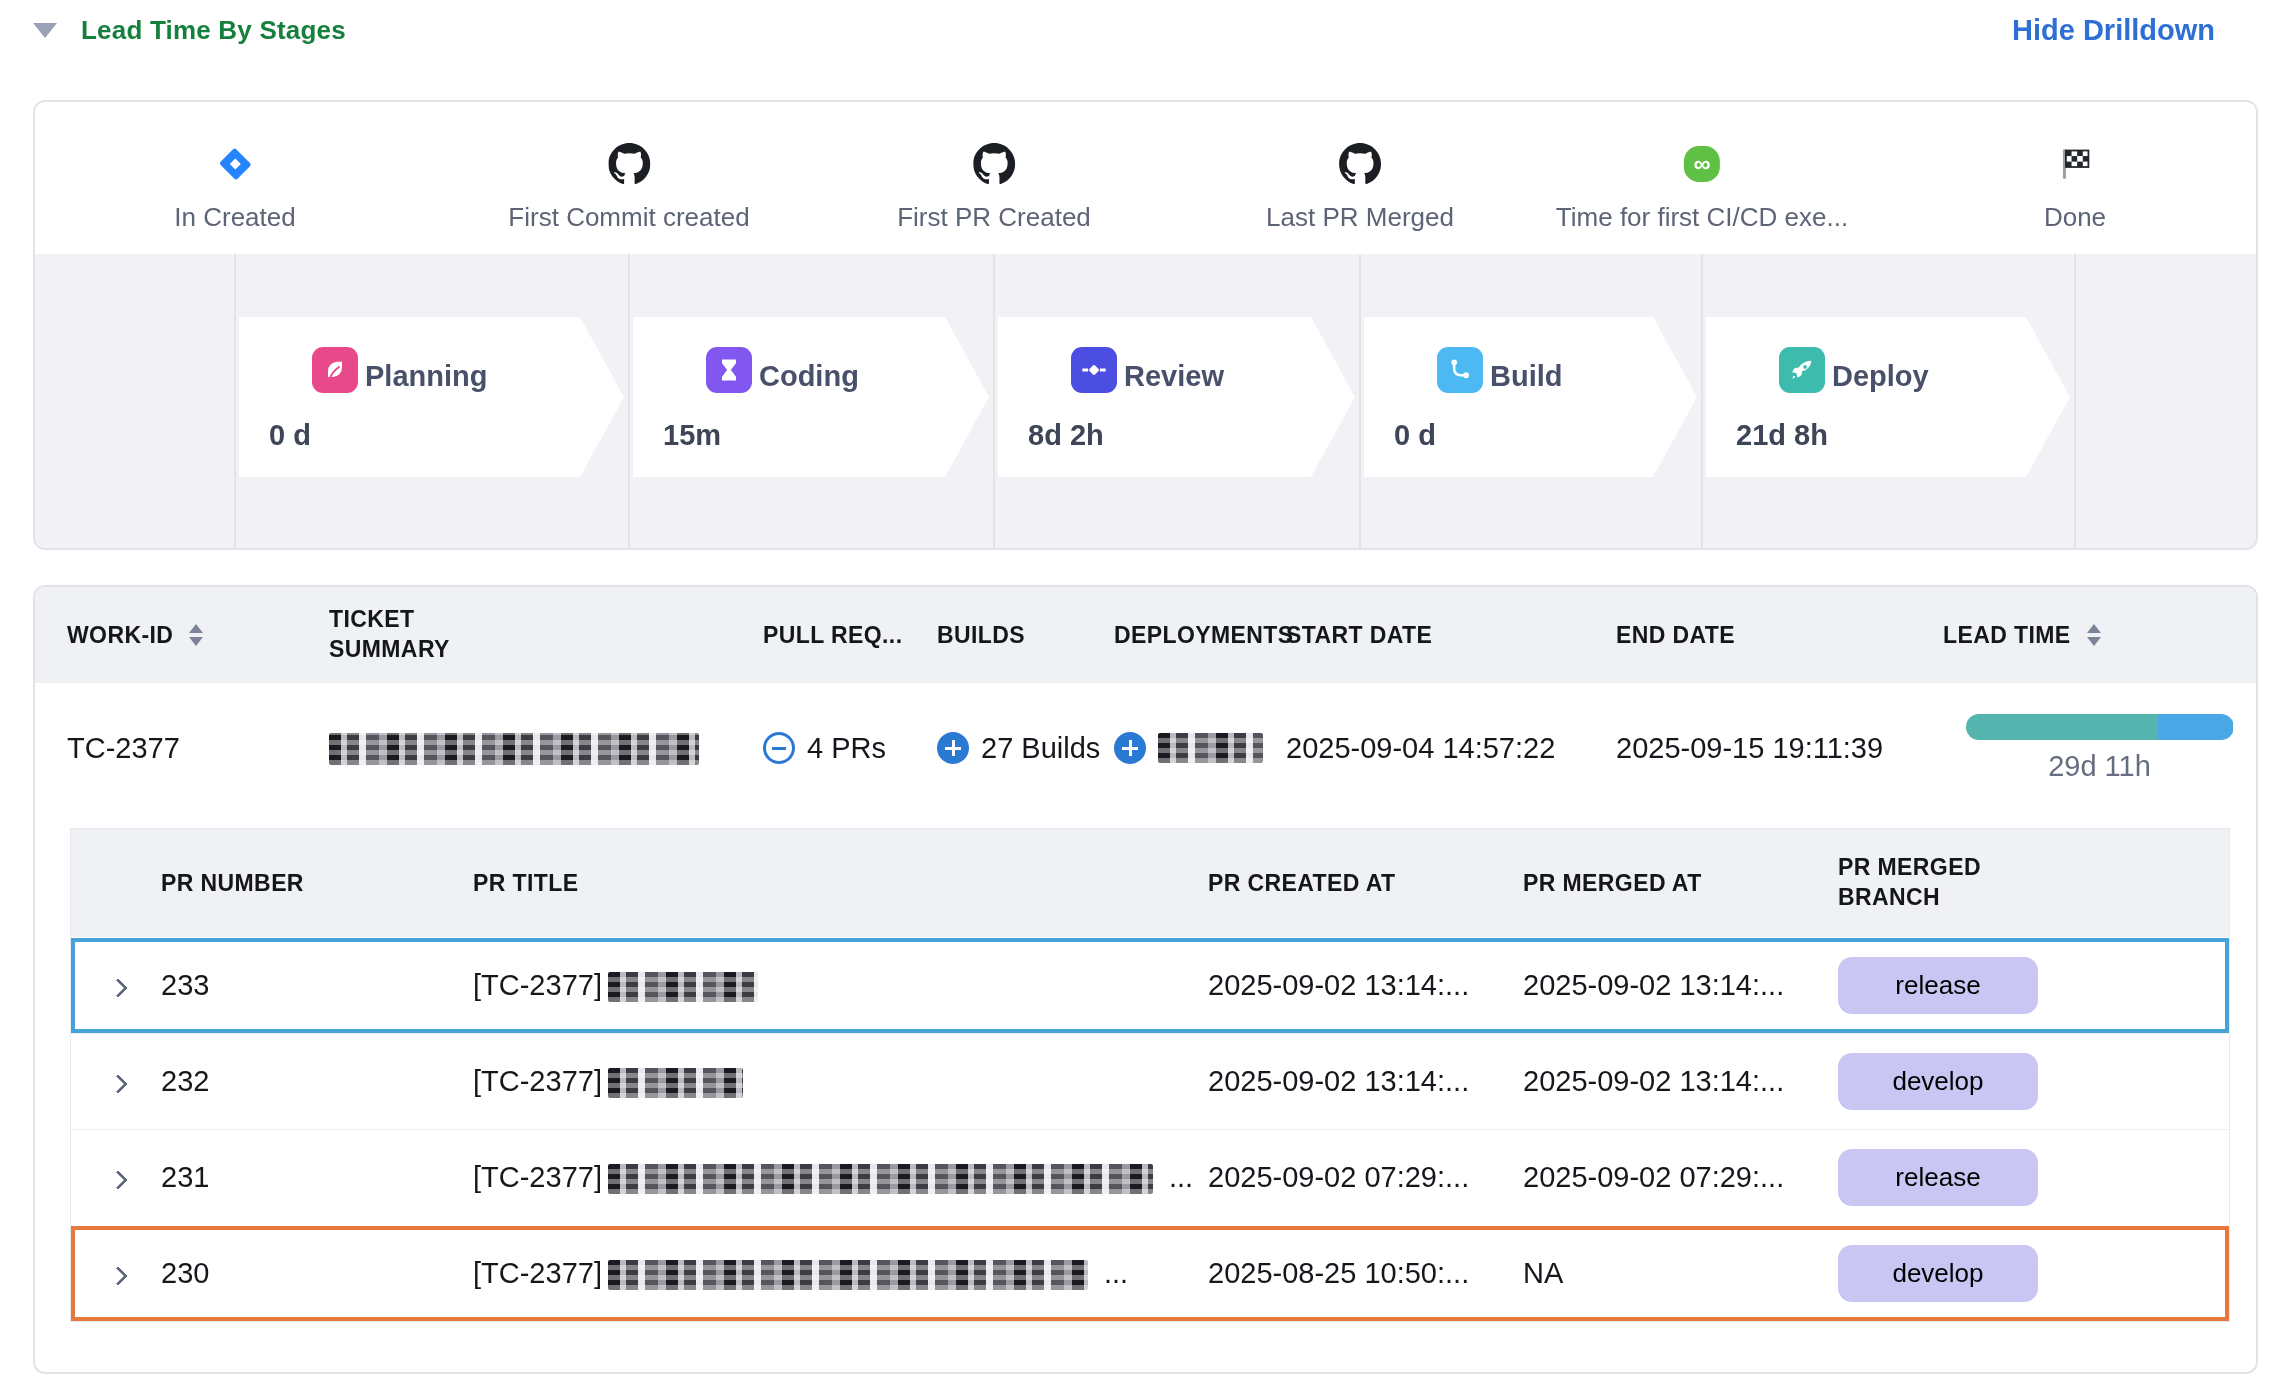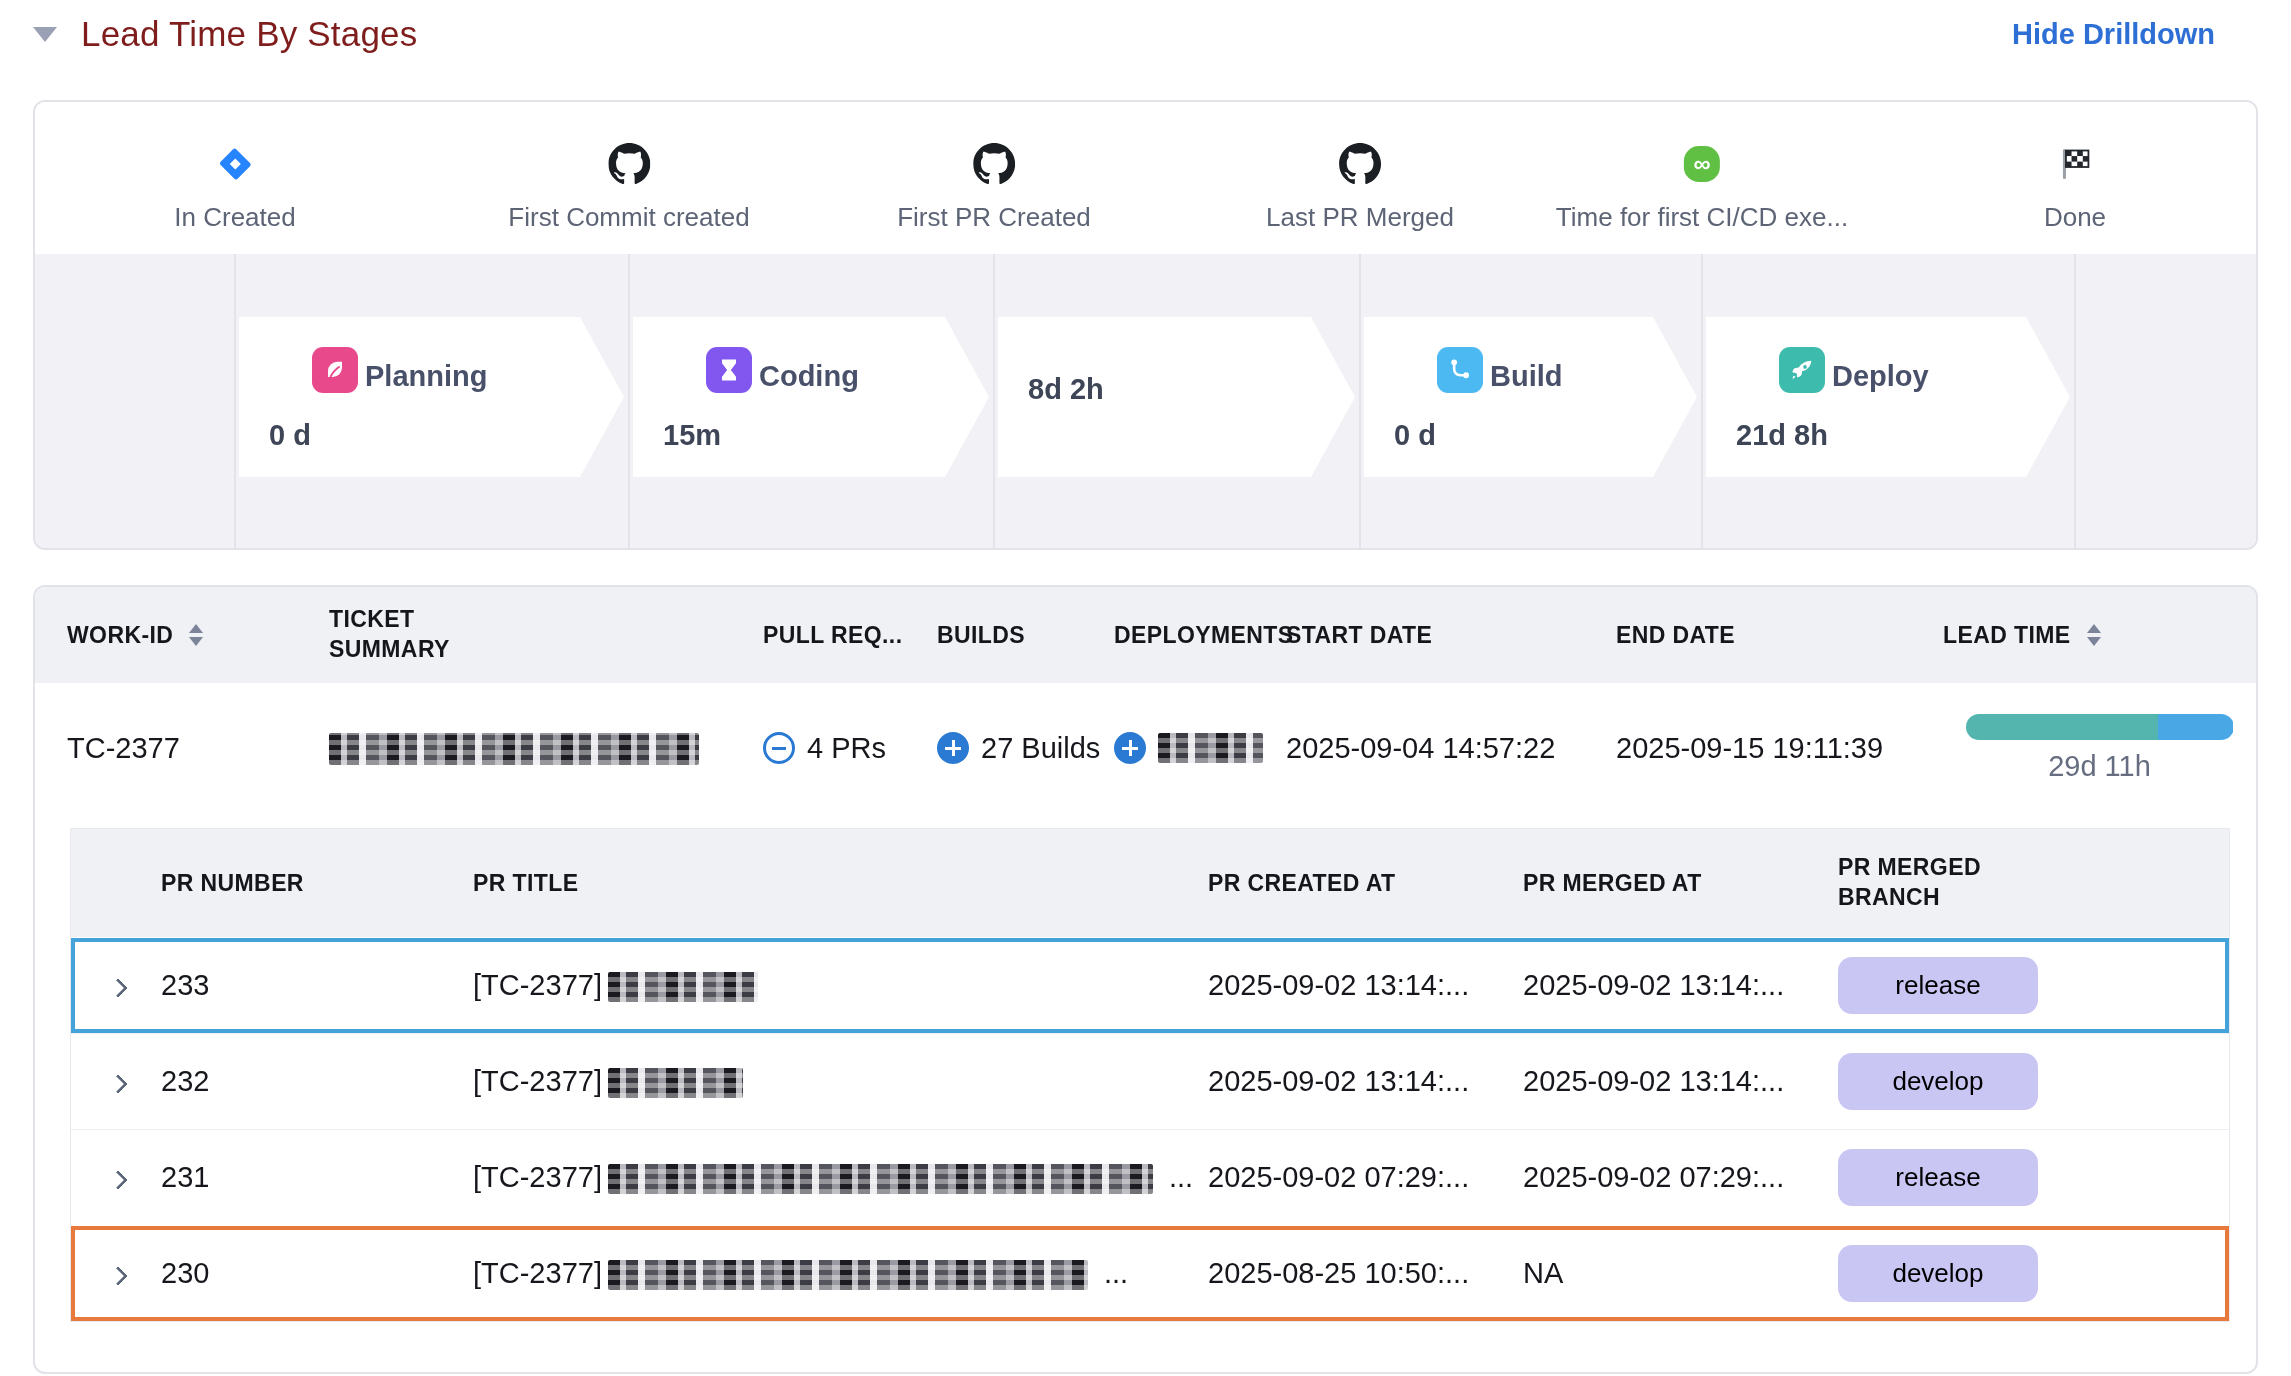--- a/index.html
+++ b/index.html
@@ -1,21 +1,21 @@
 <!DOCTYPE html>
 <html><head>
 <meta charset="utf-8">
 <style>
   * { box-sizing: border-box; margin: 0; padding: 0; }
   html,body { width:2291px; height:1376px; background:#fff; font-family:"Liberation Sans",sans-serif; position:relative; overflow:hidden; }
 
   
   .page-header{ position:absolute; left:33px; right:76px; top:14px; display:flex; align-items:center; gap:24px; }
   .tri-down{ width:0; height:0; border-left:12px solid transparent; border-right:12px solid transparent; border-top:15px solid #9aa1b4; cursor:pointer; }
-  .page-title{ font-size:35px; font-weight:normal; color:#7f1d1d; letter-spacing:.2px; }
+  .page-title{ font-size:26px; font-weight:bold; color:#15803d; letter-spacing:.2px; }
   .drill-link{ margin-left:auto; font-size:29px; font-weight:bold; color:#2d6fd4; cursor:pointer; }
 
   
   .stages-panel{ position:absolute; left:33px; top:100px; width:2225px; height:450px; border:2px solid #e2e3e9; border-radius:12px; background:#fff; overflow:hidden; }
   .milestones{ position:relative; height:152px; background:#fff; }
   .milestone{ position:absolute; top:32px; transform:translateX(-50%); display:flex; flex-direction:column; align-items:center; width:max-content; }
   .m-icon{ height:60px; display:flex; align-items:center; justify-content:center; }
   .m-label{ margin-top:8px; font-size:26px; color:#5d6476; }
   .cicd-badge{ width:36px; height:36px; border-radius:42%; background:#5fc043; color:#fff; display:flex; align-items:center; justify-content:center; font-size:24px; font-weight:bold; }
 
@@ -172,20 +172,32 @@
           <svg viewBox="0 0 24 24">
               <path fill="#fff" d="M6 3h12v3.2L13.6 12 18 17.8V21H6v-3.2L10.4 12 6 6.2V3z"></path>
             </svg>
         </span>
         <span class="stage-name">Coding</span>
       </div>
       <div class="stage-value">15m</div>
     </div>
 
     <div class="chev" style="left:963px;width:357px">
+      <div class="stage-head">
+        <span class="stage-ic" style="background:#4b4ee0">
+          <svg viewBox="0 0 24 24">
+              <g stroke="#fff" stroke-width="2.4">
+                <line x1="2" y1="12" x2="7" y2="12"></line>
+                <line x1="17" y1="12" x2="22" y2="12"></line>
+              </g>
+              <rect x="8.6" y="8.6" width="6.8" height="6.8" rx="1.6" transform="rotate(45 12 12)" fill="#fff"></rect>
+            </svg>
+        </span>
+        <span class="stage-name">Review</span>
+      </div>
       <div class="stage-value">8d 2h</div>
     </div>
 
     <div class="chev" style="left:1329px;width:333px">
       <div class="stage-head">
         <span class="stage-ic" style="background:#4cb9f2">
           <svg viewBox="0 0 24 24">
               <path fill="none" stroke="#fff" stroke-width="2.2" d="M7 6v5c0 3.3 2.2 5.5 5.5 5.5H17"></path>
               <circle cx="7" cy="5.4" r="2.5" fill="#fff"></circle>
               <circle cx="17.2" cy="16.5" r="2.5" fill="#fff"></circle>

